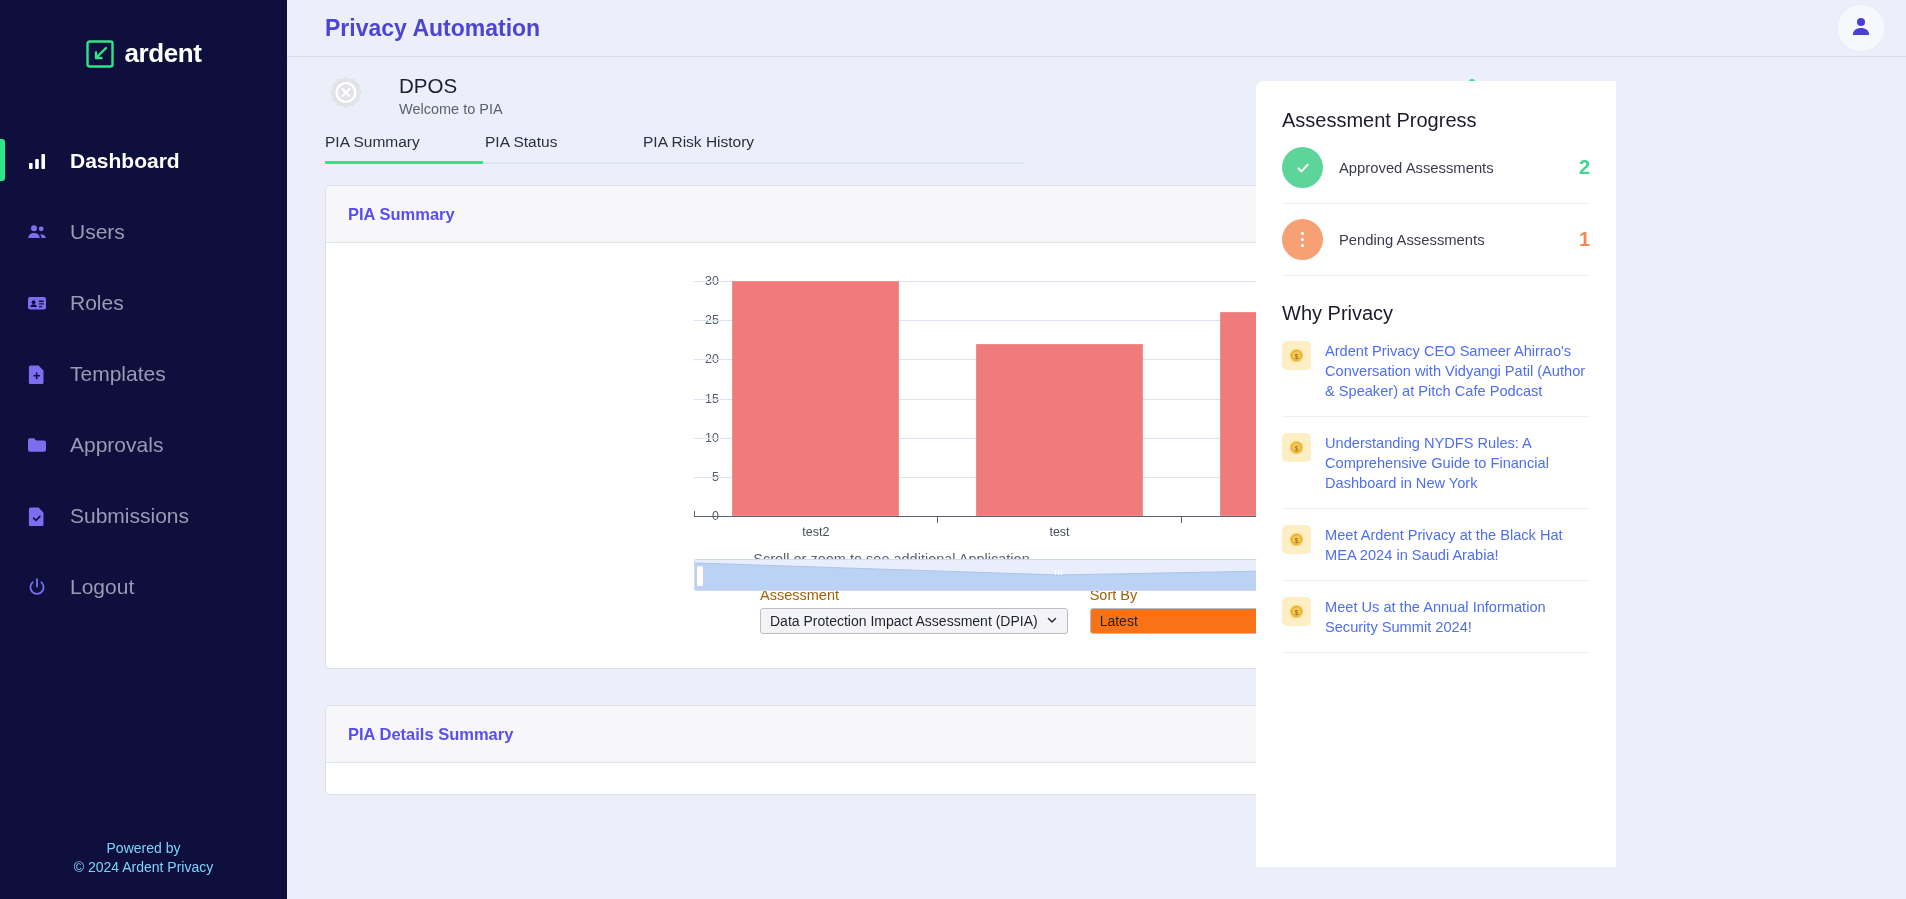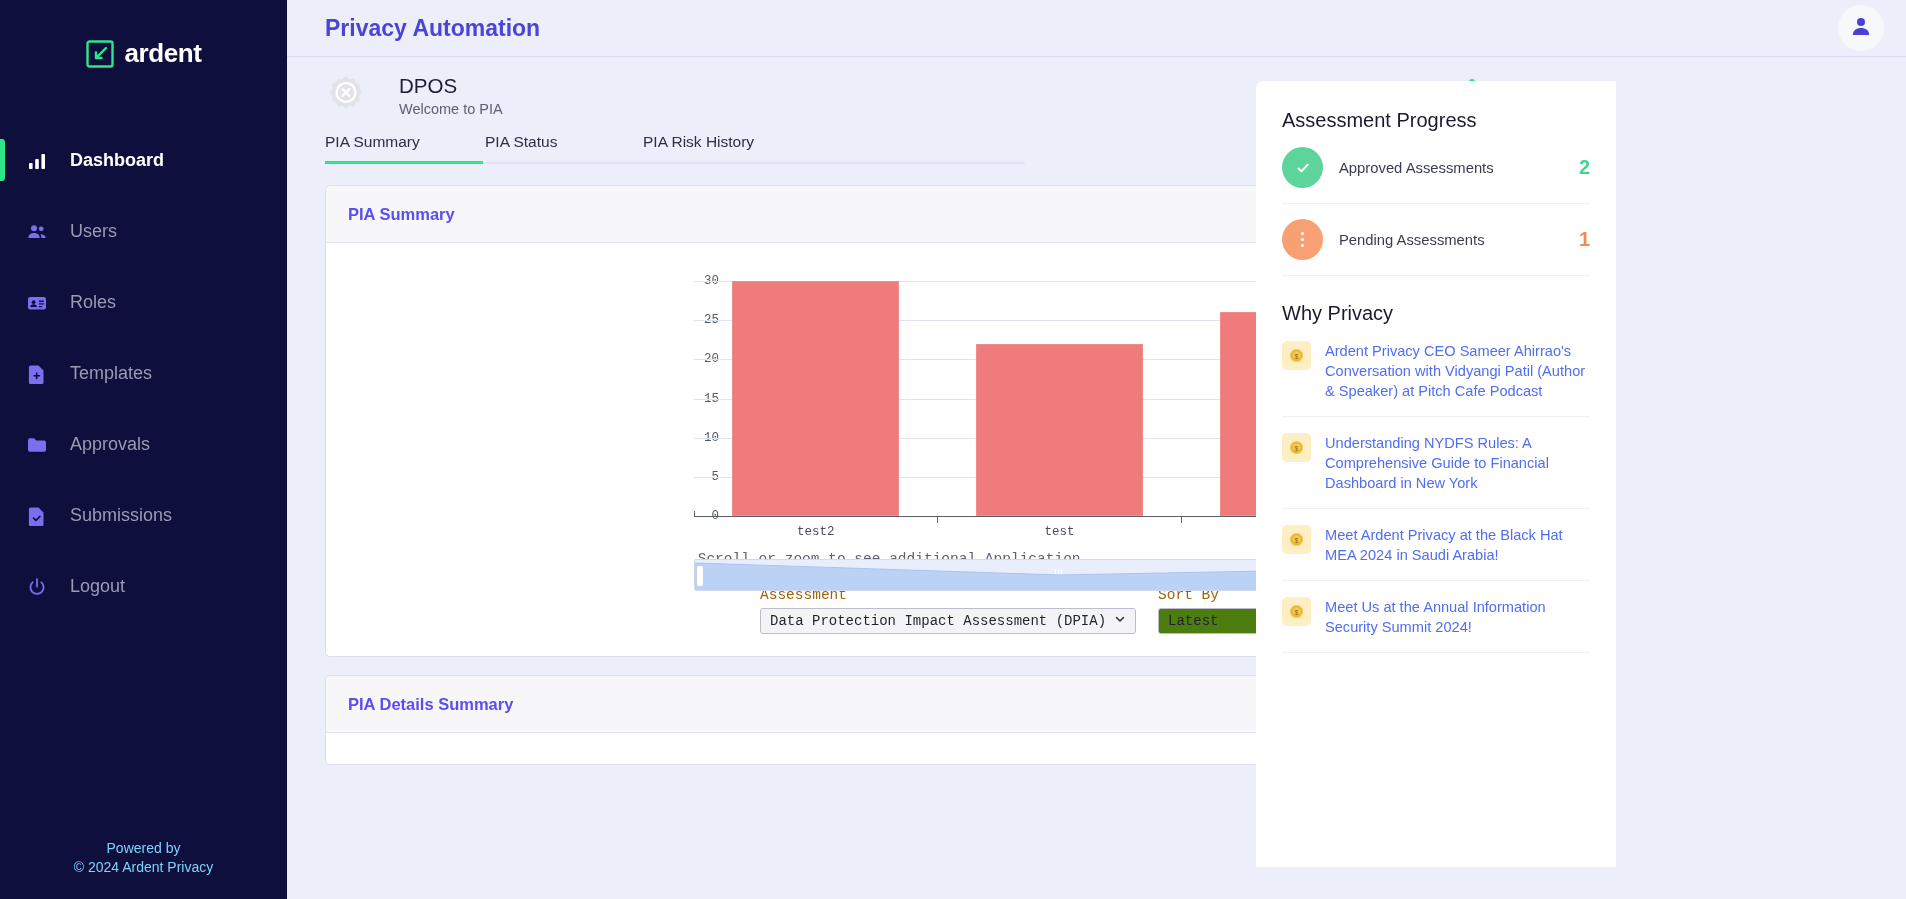--- a/index.html
+++ b/index.html
@@ -21,21 +21,21 @@
   .brand { display: flex; align-items: center; justify-content: center; gap: 9px; margin-top: 38px; }
   .brand-mark { width: 30px; height: 30px; position: relative; }
   .brand-mark svg { display: block; }
   .brand-text { color: #ffffff; font-size: 26px; font-weight: 700; letter-spacing: -0.4px; }
   .nav { margin-top: 56px; display: flex; flex-direction: column; }
   .nav-item {
     height: 71px; display: flex; align-items: center; gap: 22px;
     padding-left: 26px; position: relative; cursor: pointer;
   }
   .nav-item .nav-icon { width: 22px; height: 22px; display: flex; align-items: center; justify-content: center; color: #7b6ff0; }
-  .nav-item .nav-label { color: #9a9ab5; font-size: 18px; }
+  .nav-item .nav-label { color: #9a9ab5; font-size: 21px; }
   .nav-item.active .nav-label { color: #ffffff; font-weight: 600; }
   .nav-item.active .nav-icon { color: #ffffff; }
   .nav-item.active::before {
     content: ""; position: absolute; left: 0; top: 14px;
     width: 5px; height: 42px; background: #2ee688; border-radius: 0 3px 3px 0;
   }
   .sidebar-footer {
     position: absolute; bottom: 22px; left: 0; width: 100%;
     text-align: center; color: #7dd3fc; font-size: 14px; line-height: 19px;
   }
@@ -78,21 +78,21 @@
     padding: 0 16px 0 22px; background: #f7f7f9; border-bottom: 1px solid #e2e4ec;
     border-radius: 5px 5px 0 0;
   }
   .card-title { color: #5a4ef0; font-size: 16.5px; font-weight: 700; }
   .dl-btn {
     width: 38px; height: 38px; border-radius: 6px; background: #4b40d6;
     display: flex; align-items: center; justify-content: center; cursor: pointer; border: none;
   }
 
   
-  .chart-body { padding: 18px 0 22px 0; font-family: Liberation Mono, monospace; }
+  .chart-body { padding: 18px 0 34px 0; }
   .plot-wrap { position: relative; height: 270px; margin: 6px 0 0 0; }
   .plot { position: absolute; left: 368px; top: 14px; width: 731px; height: 235px; }
   .gridline { position: absolute; left: 0; width: 100%; height: 1px; background: #dde3f3; }
   .ytick {
     position: absolute; right: 742px; transform: translateY(-50%);
     font-size: 12.5px; color: #555a68; text-align: right; width: 40px;
   }
   .ytick-mark { position: absolute; width: 6px; height: 1px; background: #b9bfcf; right: 734px; }
   .bars { position: absolute; left: 0; top: 0; width: 100%; height: 235px; display: flex; }
   .bar-slot { flex: 1; position: relative; display: flex; align-items: flex-end; justify-content: center; }
@@ -116,21 +116,21 @@
   }
   .scroll-hint { text-align: center; font-size: 14.5px; color: #5d6172; margin-top: 14px; }
 
   .controls { display: flex; gap: 22px; margin: 20px 0 0 434px; }
   .ctrl-label { font-size: 14.5px; color: #a16207; margin-bottom: 5px; }
   .select {
     height: 26px; border: 1px solid #b9bec9; border-radius: 3px; background: #f4f4f6;
     display: flex; align-items: center; justify-content: space-between; gap: 8px;
     padding: 0 9px; font-size: 14px; color: #1f2230; cursor: pointer;
   }
-  .select.wide { width: 290px; background: #4d7c0f; }
+  .select.wide { width: 290px; background: #f97316; }
   .chev { flex: 0 0 auto; }
 
   
   .right-rail { width: 634px; position: relative; padding-top: 24px; }
   .rail-scrollbar {
     position: absolute; left: 7px; top: 22px; width: 6px; height: 395px;
     background: #2ee688; border-radius: 3px; cursor: pointer;
   }
   .rail-card {
     position: absolute; left: -206px; top: 24px; width: 360px; min-height: 900px;
@@ -388,21 +388,21 @@
                     <svg width="12" height="12" viewBox="0 0 12 12" fill="none" stroke="#2b2f3d" stroke-width="1.5" stroke-linecap="round" stroke-linejoin="round">
                         <path d="M2.5 4.5L6 8l3.5-3.5"></path>
                       </svg>
                   </span>
                 </div>
               </div>
             </div>
           </div>
         </section>
 
-        <section class="card" style="margin-top:18px;min-height:90px">
+        <section class="card" style="margin-top:36px;min-height:90px">
           <div class="card-head">
             <div class="card-title">PIA Details Summary</div>
             <button class="dl-btn">
               <span>
                 <svg width="18" height="18" viewBox="0 0 18 18" fill="none" stroke="#ffffff" stroke-width="1.6" stroke-linecap="round" stroke-linejoin="round">
                   <path d="M9 2.6v8"></path>
                     <path d="M5.8 7.6L9 10.8l3.2-3.2"></path>
                     <path d="M3.4 12.2v2.4h11.2v-2.4"></path>
                 </svg>
               </span>

